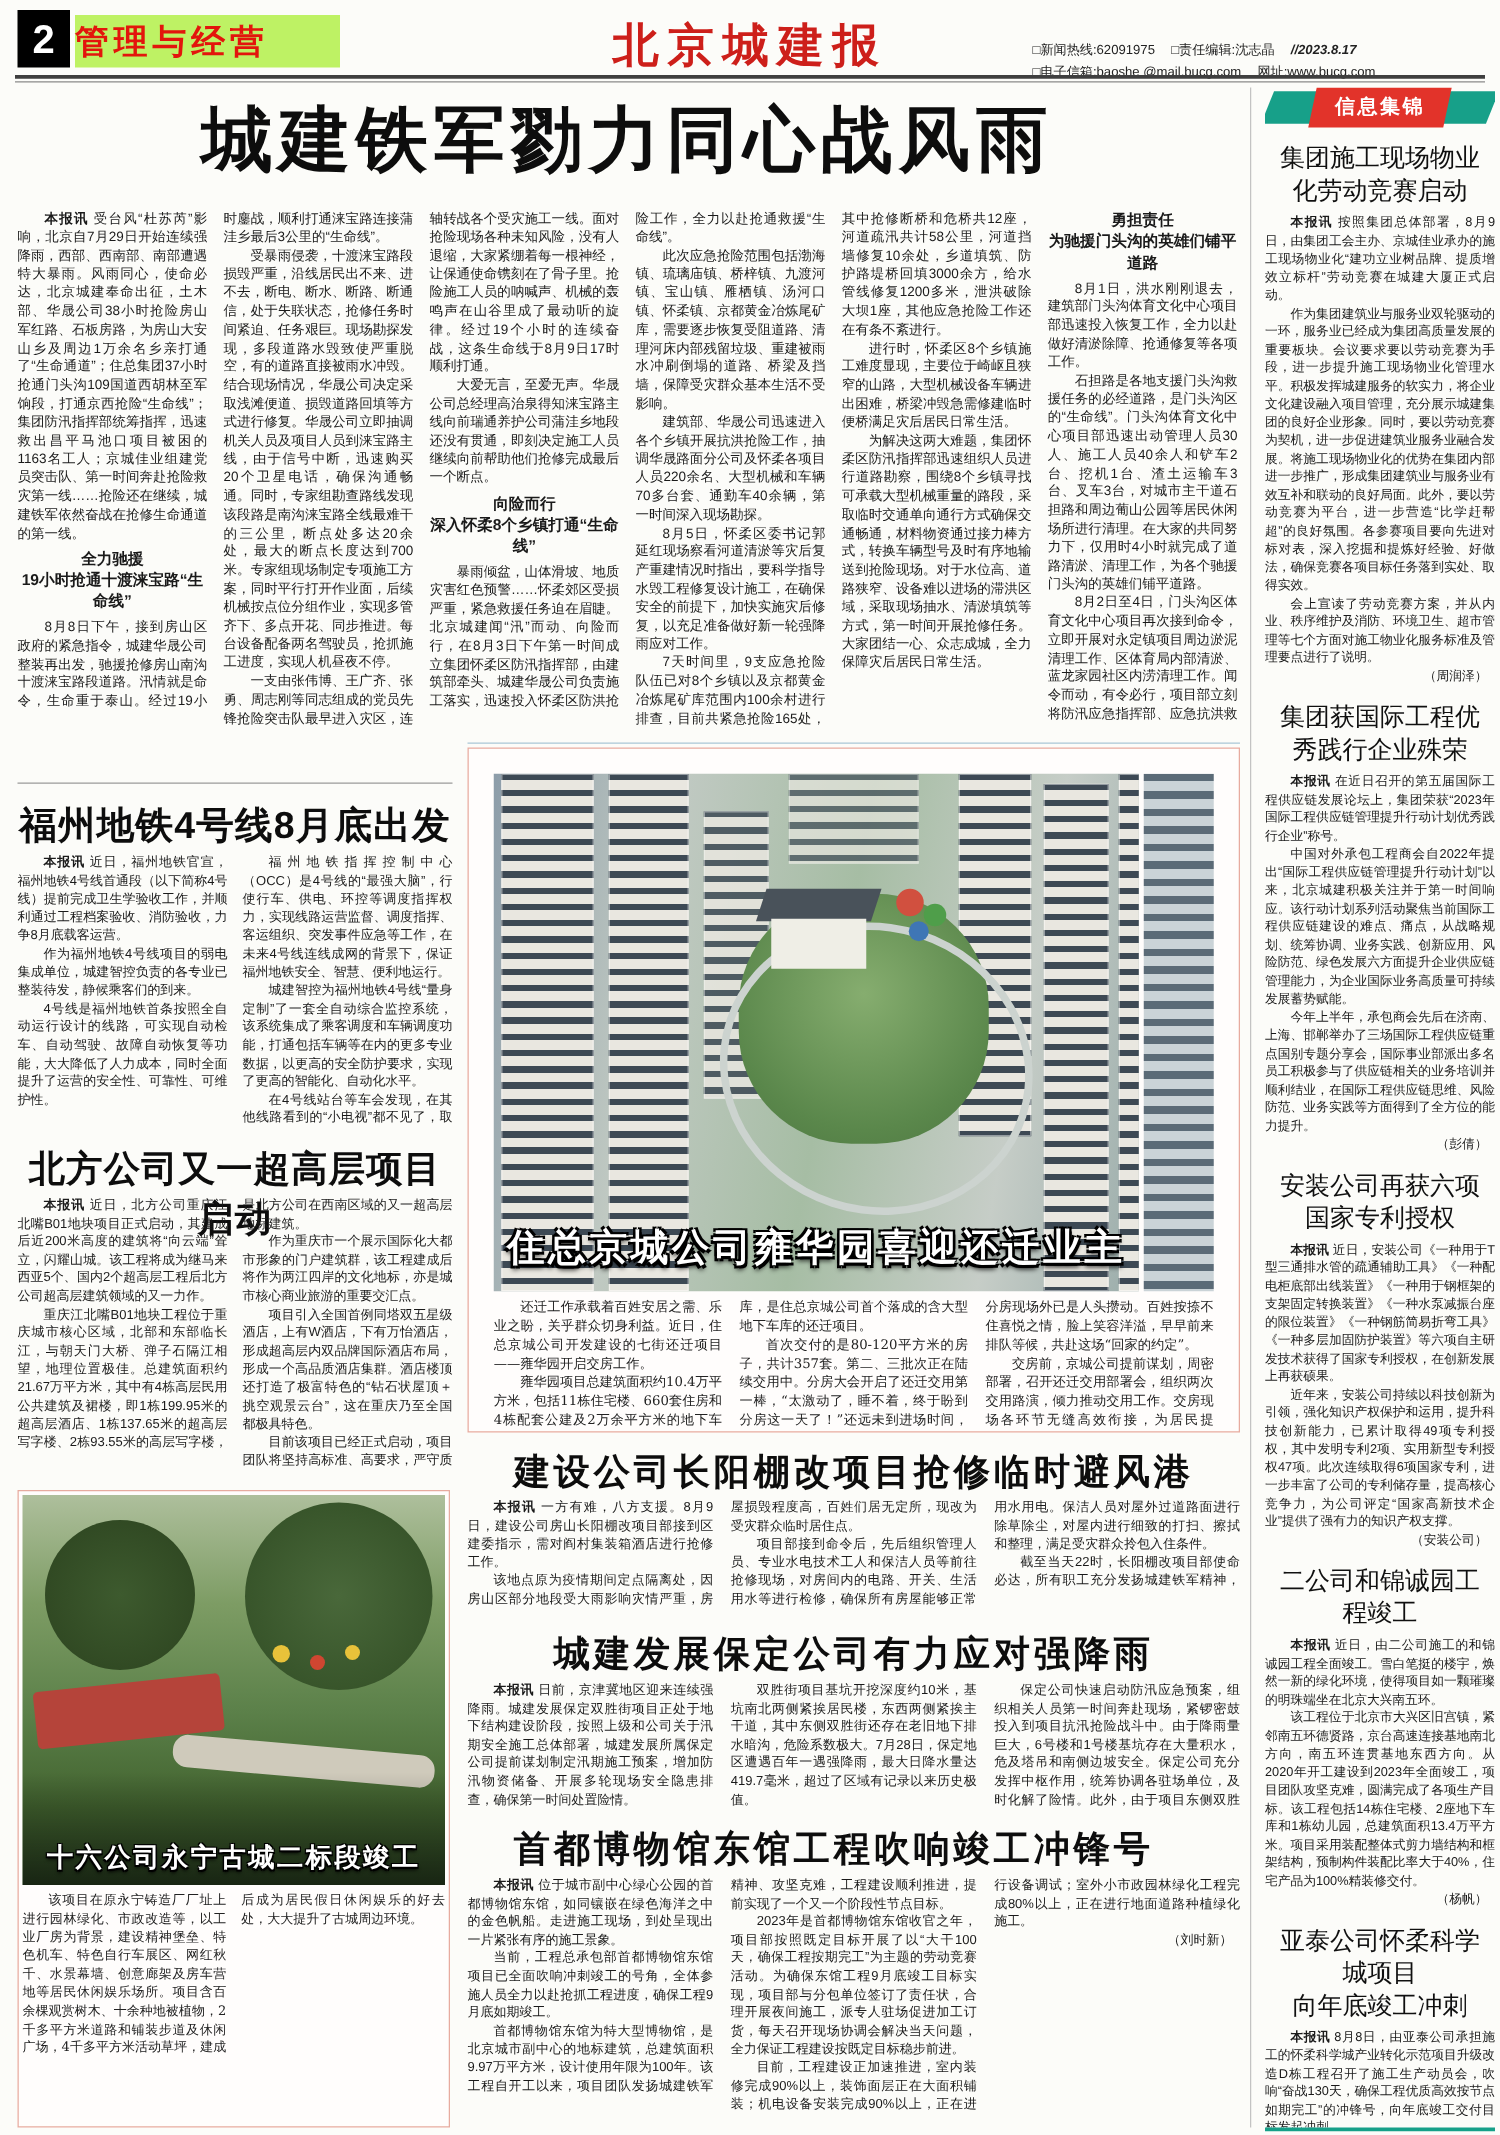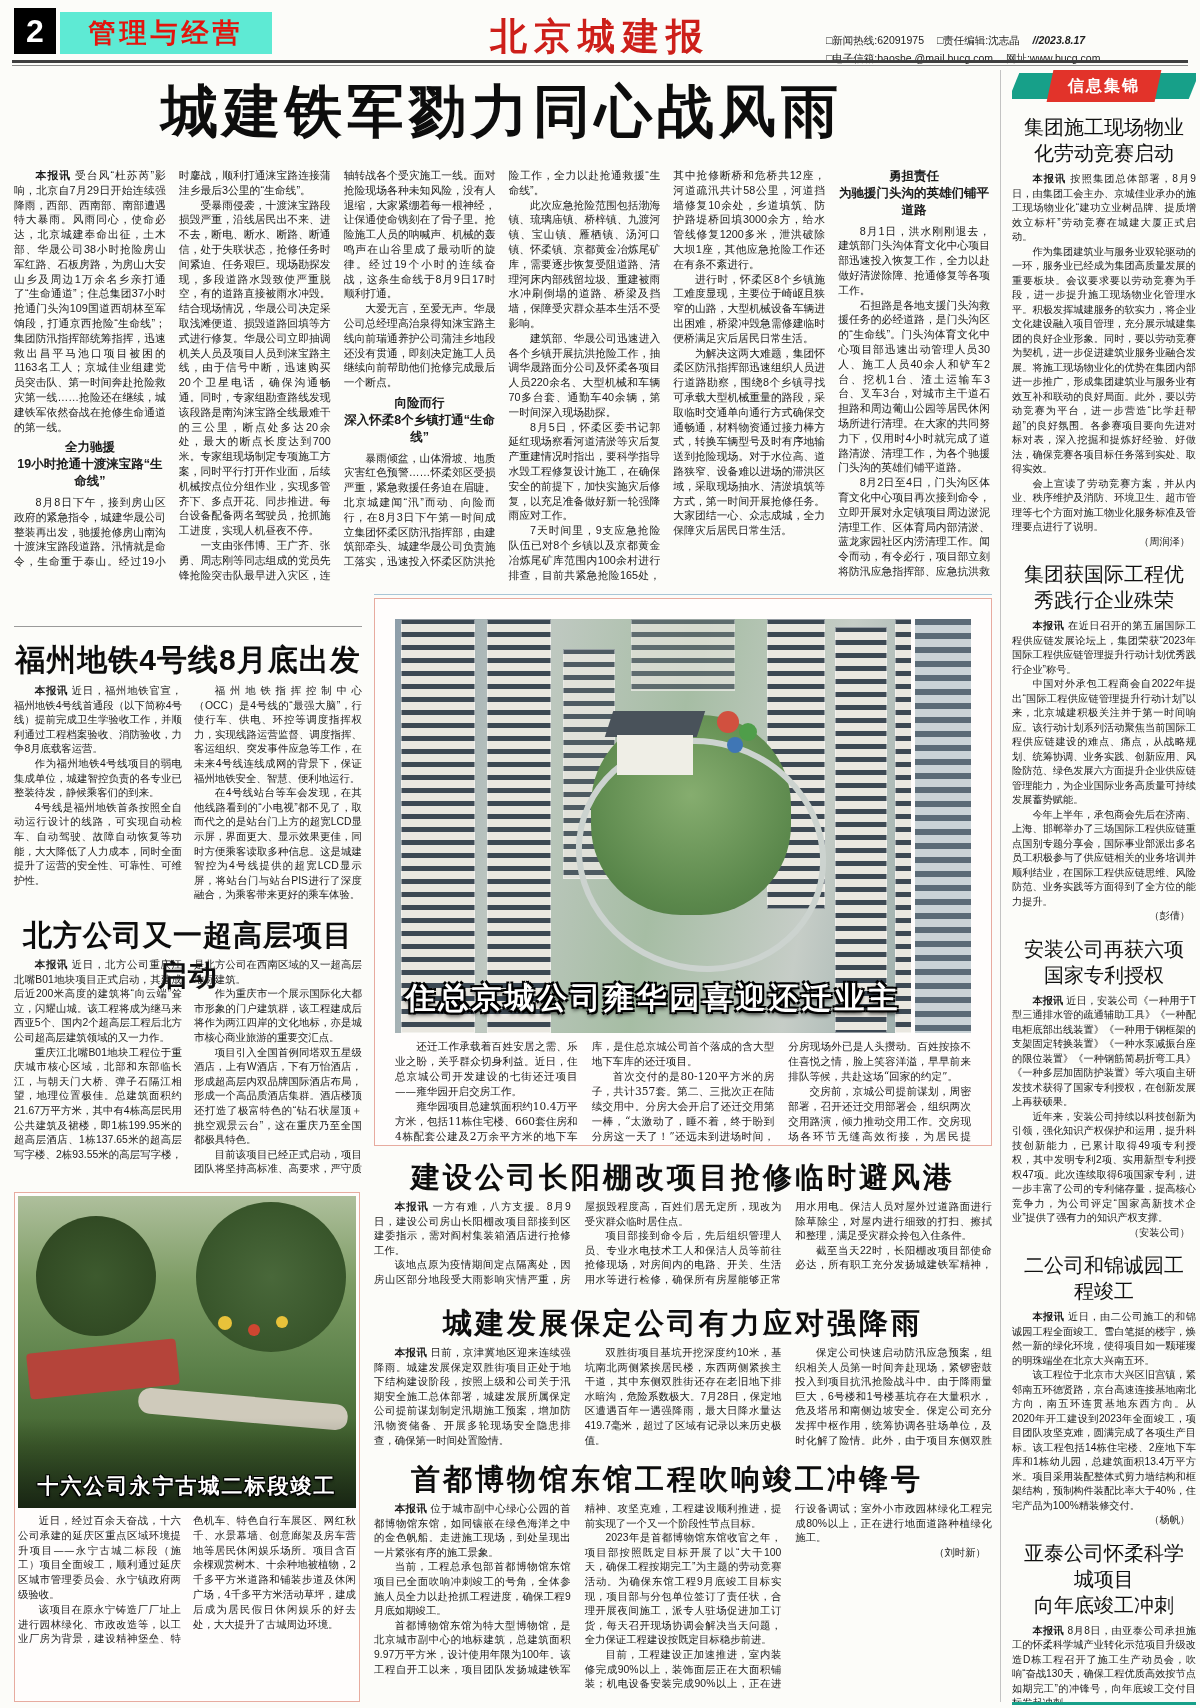--- a/index.html
+++ b/index.html
@@ -2,22 +2,22 @@
 <html><head>
 <meta charset="utf-8">
 <style>
   html,body{margin:0;padding:0;}
   body{width:1200px;height:1708px;position:relative;background:#fcfcf9;color:#1a1a1a;
        font-family:"Liberation Sans",sans-serif;overflow:hidden;}
   .abs{position:absolute;}
   
   .pagenum{left:14px;top:8px;width:42px;height:46px;background:#000;color:#fff;
            font-size:32px;font-weight:900;text-align:center;line-height:46px;}
-  .secname{left:60px;top:12px;width:212px;height:42px;background:#5eead4;color:#e3150c;
-           font-size:27px;font-weight:900;text-align:center;line-height:42px;letter-spacing:4px;}
+  .secname{left:60px;top:12px;width:212px;height:42px;background:#bef264;color:#e3150c;
+           font-size:27px;font-weight:900;text-align:left;line-height:42px;letter-spacing:4px;}
   .masthead{left:430px;top:12px;width:340px;text-align:center;color:#cd1f1a;
             font-family:"Liberation Serif",serif;font-weight:900;font-size:37px;letter-spacing:7px;}
   .hinfo{right:14px;top:31px;width:360px;font-size:10.5px;line-height:18px;text-align:left;color:#222;}
   .hinfo .date{font-weight:900;font-style:italic;}
   .hinfo span{margin-right:10px;}
   .header-rule{left:12px;top:60px;width:1176px;border-top:3px solid #3f3f3f;border-bottom:1px solid #8a8a8a;height:2px;}
   
   p{margin:0;text-indent:2em;text-align:justify;}
   .subhead{margin:5px 0;font-weight:900;text-align:center;text-indent:0;white-space:pre-line;
            font-size:12.5px;line-height:1.35;break-inside:avoid;}
@@ -138,20 +138,21 @@
 
 <div class="abs rule-left"></div>
 <div class="abs rule-mid"></div>
 
 <h2 class="abs h2l fz-head">福州地铁4号线8月底出发</h2>
 <div class="abs fz-text coltext">
     <p><b>本报讯</b>  近日，福州地铁官宣，福州地铁4号线首通段（以下简称4号线）提前完成卫生学验收工作，并顺利通过工程档案验收、消防验收，力争8月底载客运营。</p>
     <p>作为福州地铁4号线项目的弱电集成单位，城建智控负责的各专业已整装待发，静候乘客们的到来。</p>
     <p>4号线是福州地铁首条按照全自动运行设计的线路，可实现自动检车、自动驾驶、故障自动恢复等功能，大大降低了人力成本，同时全面提升了运营的安全性、可靠性、可维护性。</p>
     <p>福州地铁指挥控制中心（OCC）是4号线的“最强大脑”，行使行车、供电、环控等调度指挥权力，实现线路运营监督、调度指挥、客运组织、突发事件应急等工作，在未来4号线连线成网的背景下，保证福州地铁安全、智慧、便利地运行。</p>
+    <p>城建智控为福州地铁4号线“量身定制”了一套全自动综合监控系统，该系统集成了乘客调度和车辆调度功能，打通包括车辆等在内的更多专业数据，以更高的安全防护要求，实现了更高的智能化、自动化水平。</p>
     <p>在4号线站台等车会发现，在其他线路看到的“小电视”都不见了，取而代之的是站台门上方的超宽LCD显示屏，界面更大、显示效果更佳，同时方便乘客读取多种信息。这是城建智控为4号线提供的超宽LCD显示屏，将站台门与站台PIS进行了深度融合，为乘客带来更好的乘车体验。</p>
   </div>
 
 <h2 class="abs h2l bf-head">北方公司又一超高层项目启动</h2>
 <div class="abs bf-text coltext">
     <p><b>本报讯</b>  近日，北方公司重庆江北嘴B01地块项目正式启动，其建成后近200米高度的建筑将“向云端”耸立，闪耀山城。该工程将成为继马来西亚5个、国内2个超高层工程后北方公司超高层建筑领域的又一力作。</p>
     <p>重庆江北嘴B01地块工程位于重庆城市核心区域，北部和东部临长江，与朝天门大桥、弹子石隔江相望，地理位置极佳。总建筑面积约21.67万平方米，其中有4栋高层民用公共建筑及裙楼，即1栋199.95米的超高层酒店、1栋137.65米的超高层写字楼、2栋93.55米的高层写字楼，是北方公司在西南区域的又一超高层地标建筑。</p>
     <p>作为重庆市一个展示国际化大都市形象的门户建筑群，该工程建成后将作为两江四岸的文化地标，亦是城市核心商业旅游的重要交汇点。</p>
     <p>项目引入全国首例同塔双五星级酒店，上有W酒店，下有万怡酒店，形成超高层内双品牌国际酒店布局，形成一个高品质酒店集群。酒店楼顶还打造了极富特色的“钻石状屋顶＋挑空观景云台”，这在重庆乃至全国都极具特色。</p>
     <p>目前该项目已经正式启动，项目团队将坚持高标准、高要求，严守质量标准，落实安全文明生产的各项措施，整合优势资源，充分发挥超高层建筑经验、智慧建造、绿色施工、BIM应用等方面的管理优势，为业主交付一份满意的答卷。</p>
@@ -163,21 +164,20 @@
     <div class="dot" style="right:10px;top:6px;width:150px;height:150px;background:radial-gradient(circle,#49683a,#314d24);"></div>
     <div style="position:absolute;left:10px;top:150px;width:150px;height:46px;background:#b5443a;transform:rotate(-6deg);border-radius:4px;"></div>
     <div style="position:absolute;left:120px;top:200px;width:210px;height:26px;background:#cfcabb;transform:rotate(5deg);border-radius:12px;"></div>
     <div class="dot" style="left:200px;top:120px;width:14px;height:14px;background:#e8c23a;"></div>
     <div class="dot" style="left:230px;top:128px;width:12px;height:12px;background:#cf4631;"></div>
     <div class="dot" style="left:258px;top:120px;width:12px;height:12px;background:#e8c23a;"></div>
     <div style="position:absolute;left:0;bottom:0;width:100%;height:90px;background:linear-gradient(180deg,rgba(0,0,0,0),rgba(0,0,0,.55));"></div>
     <div class="yn-cap">十六公司永宁古城二标段竣工</div>
   </div>
   <div class="yn-text coltext kai">
-      <p>近日，经过百余天奋战，十六公司承建的延庆区重点区域环境提升项目——永宁古城二标段（施工）项目全面竣工，顺利通过延庆区城市管理委员会、永宁镇政府两级验收。</p>
       <p>该项目在原永宁铸造厂厂址上进行园林绿化、市政改造等，以工业厂房为背景，建设精神堡垒、特色机车、特色自行车展区、网红秋千、水景幕墙、创意廊架及房车营地等居民休闲娱乐场所。项目含百余棵观赏树木、十余种地被植物，2千多平方米道路和铺装步道及休闲广场，4千多平方米活动草坪，建成后成为居民假日休闲娱乐的好去处，大大提升了古城周边环境。</p>
     </div>
 </div>
 
 <div class="abs pinkbox yh-box">
   <div class="yh-photos">
     <div class="yh-main">
       <div class="bld" style="left:6px;top:0;width:74px;height:414px;"></div>
       <div class="bld" style="left:92px;top:0;width:64px;height:414px;"></div>
       <div class="bld" style="left:168px;top:30px;width:52px;height:230px;opacity:.85;"></div>

